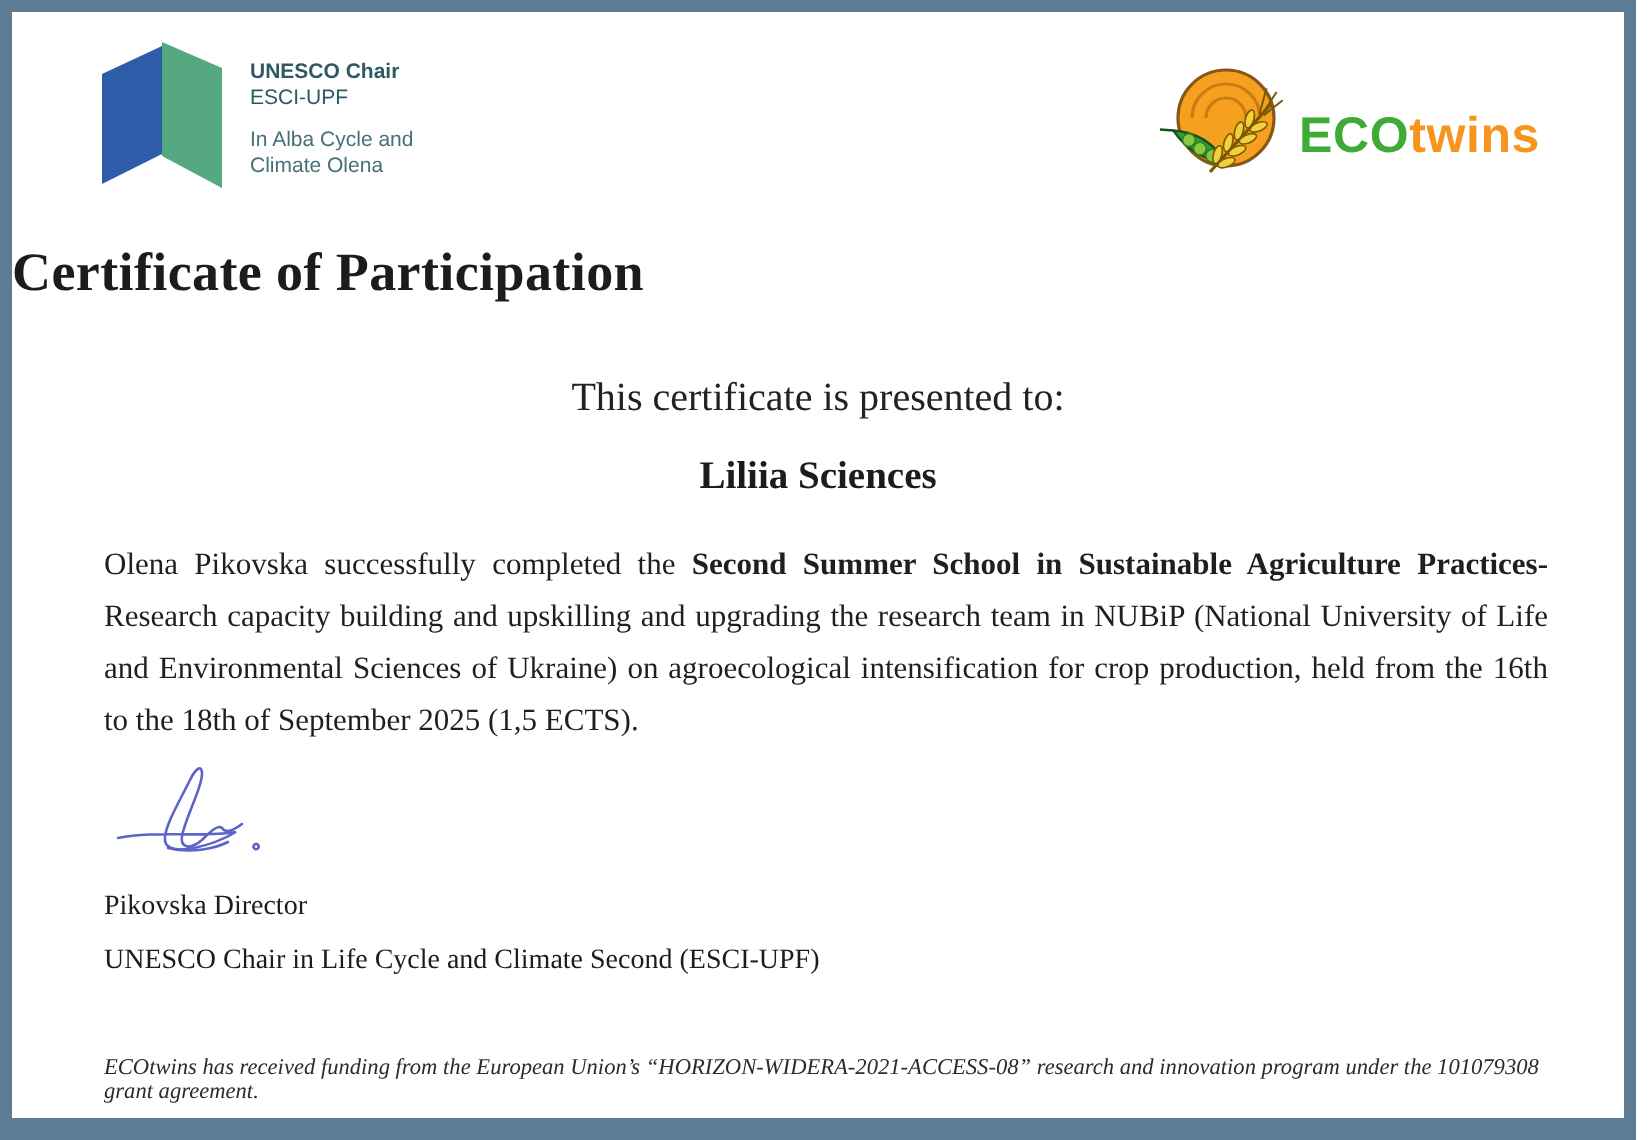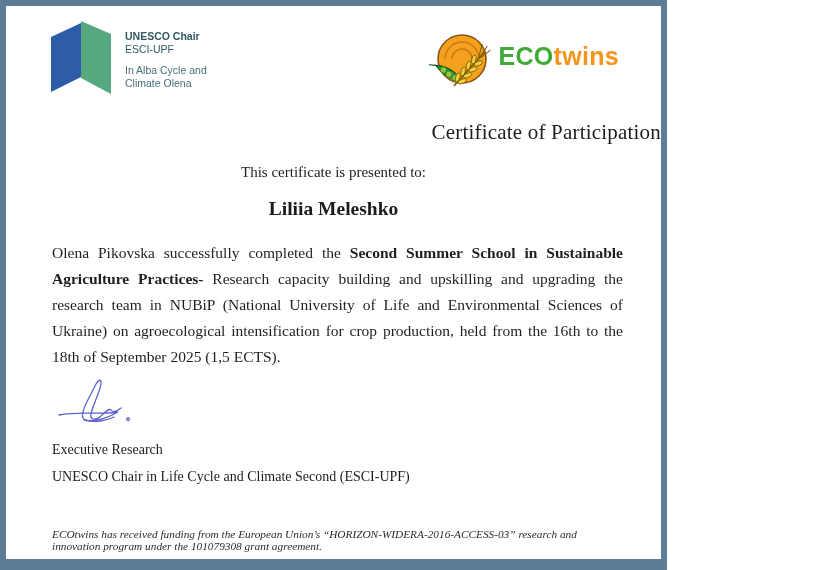--- a/index.html
+++ b/index.html
@@ -1,18 +1,18 @@
 <!DOCTYPE html>
 <html><head>
 <meta charset="utf-8">
 <style>
   html, body { margin: 0; padding: 0; background: #ffffff; }
   .page {
     position: relative;
-    width: 667px;
+    width: 818px;
     height: 570px;
     box-sizing: border-box;
     background: #ffffff;
     border: 6px solid #5c7d95;
     border-bottom-width: 11px;
     font-family: "Liberation Serif", serif;
     color: #1c1c1c;
     overflow: hidden;
   }
   
@@ -27,43 +27,43 @@
     margin-left: 13px;
     margin-top: 9px;
     font-family: "Liberation Sans", sans-serif;
     font-size: 10.5px;
     line-height: 12.5px;
     color: #2f5a64;
   }
   .unesco-text .l1 { font-weight: bold; }
   .unesco-text .gap { height: 9px; }
   .unesco-text .tagline { color: #47707a; }
-  .ecotwins-logo { display: flex; align-items: flex-start; margin-top: 7px; }
+  .ecotwins-logo { display: flex; align-items: center; margin-top: 7px; }
   .ecotwins-wordmark {
     font-family: "Liberation Sans", sans-serif;
     font-weight: 800;
     font-size: 25px;
     letter-spacing: 0.3px;
     margin-left: 2px;
     margin-top: 14px;
   }
   .eco { color: #3faa35; }
   .twins { color: #f7941d; }
   
   .title {
-    text-align: right;
-    font-size: 21px;
-    font-weight: normal;
+    text-align: left;
+    font-size: 27px;
+    font-weight: bold;
     margin: 21px 0 0 0;
     letter-spacing: 0.2px;
   }
   .presented {
     text-align: center;
-    font-size: 15px;
-    margin: 19px 0 0 0;
+    font-size: 20px;
+    margin: 36px 0 0 0;
     color: #222222;
   }
   .recipient {
     text-align: center;
     font-size: 19.5px;
     font-weight: bold;
     margin: 17px 0 0 0;
   }
   .body-par {
     margin: 20px 38px 0 46px;
@@ -146,34 +146,34 @@
       </span>
       <div class="ecotwins-wordmark"><span class="eco">ECO</span><span class="twins">twins</span></div>
     </div>
 
   </div>
 
   <h1 class="title">Certificate of Participation</h1>
 
   <p class="presented">This certificate is presented to:</p>
 
-  <h2 class="recipient">Liliia Meleshko</h2>
+  <h2 class="recipient">Liliia Sciences</h2>
 
   <p class="body-par"><span>Olena Pikovska successfully completed the </span><b>Second Summer School in Sustainable Agriculture Practices-</b><span> Research capacity building and upskilling and upgrading the research team in NUBiP (National University of Life and Environmental Sciences of Ukraine) on agroecological intensification for crop production, held from the 16th to the 18th of September 2025 (1,5 ECTS).</span></p>
 
   <div class="signature-wrap">
     <svg width="120" height="58" viewBox="0 0 120 58">
       <g fill="none" stroke="#5c63c9" stroke-width="1.3" stroke-linecap="round">
         <path d="M3 41 C 22 37 44 41 62 38 C 50 45 31 50 27 44 C 24 39 33 24 39 12 C 42 6 45 4 45 9 C 45 16 37 30 35 40 C 34 46 39 47 45 42 C 49 38 53 34 55 36 C 57 39 61 37 65 34"></path>
         <path d="M28 46 C 40 49 52 46 58 43"></path>
         <path d="M72 44 a 1.3 1.3 0 1 0 0.1 0"></path>
       </g>
     </svg>
   </div>
 
   <div class="signer">
-    <div>Executive Research</div>
+    <div>Pikovska Director</div>
     <div>UNESCO Chair in Life Cycle and Climate Second (ESCI-UPF)</div>
   </div>
 
-  <div class="footer">ECOtwins has received funding from the European Union’s “HORIZON-WIDERA-2016-ACCESS-03” research and innovation program under the 101079308 grant agreement.</div>
+  <div class="footer">ECOtwins has received funding from the European Union’s “HORIZON-WIDERA-2021-ACCESS-08” research and innovation program under the 101079308 grant agreement.</div>
 
 </div>
 
 </body></html>

